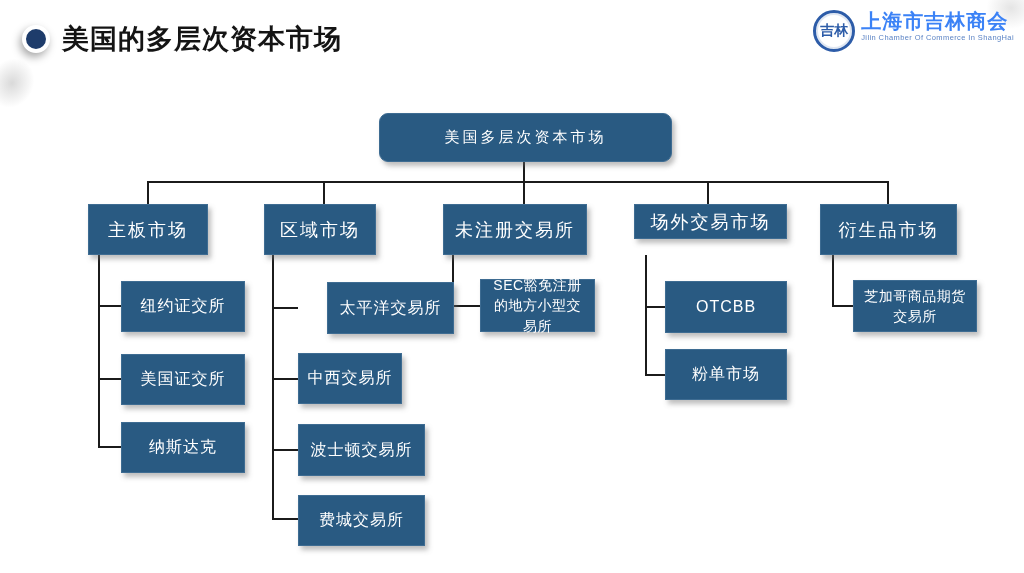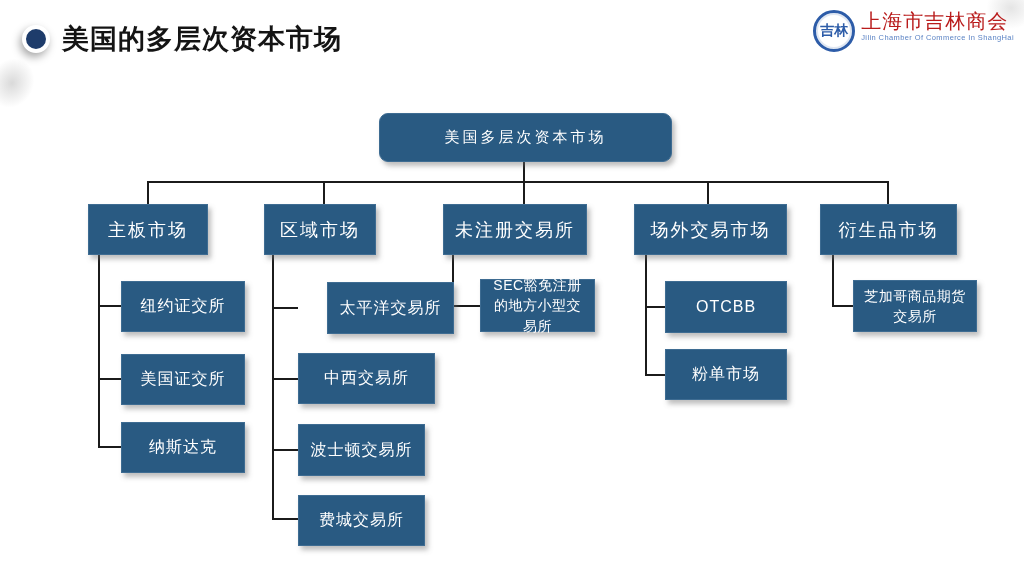--- a/index.html
+++ b/index.html
@@ -22,21 +22,21 @@
     box-shadow:-2px 4px 8px rgba(0,0,0,0.35); }
   .title { position:absolute; left:62px; top:22px; height:34px; display:flex; align-items:center;
     font-size:27px; font-weight:bold; color:#141414; letter-spacing:1px; }
 
   .logo { position:absolute; right:10px; top:10px; display:flex; align-items:flex-start; }
   .emblem { width:42px; height:42px; border-radius:50%; border:3px solid #2d5ca8;
     color:#2d5ca8; display:flex; align-items:center; justify-content:center;
     font-size:14px; font-weight:bold; background:#ffffff;
     box-shadow:inset 0 0 0 2px rgba(45,92,168,0.15); }
   .logo-text { margin-left:6px; display:flex; flex-direction:column; }
-  .logo-cn { font-size:20px; font-weight:normal; color:#b91c1c; letter-spacing:1px; line-height:22px; }
+  .logo-cn { font-size:20px; font-weight:bold; color:#3b82f6; letter-spacing:1px; line-height:22px; }
   .logo-en { font-size:7.5px; color:#5b83c4; letter-spacing:0.4px; margin-top:1px; }
 
   
   .node { position:absolute; background:#295a82; color:#ffffff;
     display:flex; align-items:center; justify-content:center; text-align:center;
     border:1px solid #3e6c92; box-shadow:3px 4px 5px rgba(110,110,110,0.45); }
   .lv1 { font-size:15px; letter-spacing:3px;border-radius:9px; }
   .lv2 { font-size:18px; letter-spacing:2px; }
   .lv3 { font-size:16px; letter-spacing:1px; }
   .lv3.wrap2 { font-size:14px; letter-spacing:0.5px; line-height:1.45; padding:2px 10px; }
@@ -92,29 +92,29 @@
   <div class="hline" style="left:645px; top:374px; width:20px;"></div>
 
   <div class="vline" style="left:832px; top:255px; height:52px;"></div>
   <div class="hline" style="left:832px; top:305px; width:21px;"></div>
 
   <div class="node lv1" style="left:379px; top:113px; width:293px; height:49px;">美国多层次资本市场</div>
 
   <div class="node lv2" style="left:88px;  top:204px; width:120px; height:51px;">主板市场</div>
   <div class="node lv2" style="left:264px; top:204px; width:112px; height:51px;">区域市场</div>
   <div class="node lv2" style="left:443px; top:204px; width:144px; height:51px;">未注册交易所</div>
-  <div class="node lv2" style="left:634px; top:204px; width:153px; height:51px;">场外交易市场</div>
+  <div class="node lv2" style="left:634px; top:204px; width:153px; height:35px;">场外交易市场</div>
   <div class="node lv2" style="left:820px; top:204px; width:137px; height:51px;">衍生品市场</div>
 
   <div class="node lv3" style="left:121px; top:281px; width:124px; height:51px;">纽约证交所</div>
   <div class="node lv3" style="left:121px; top:354px; width:124px; height:51px;">美国证交所</div>
   <div class="node lv3" style="left:121px; top:422px; width:124px; height:51px;">纳斯达克</div>
 
   <div class="node lv3" style="left:298px; top:282px; width:127px; height:52px;margin-left:29px;">太平洋交易所</div>
-  <div class="node lv3" style="left:298px; top:353px; width:137px; height:51px;">中西交易所</div>
+  <div class="node lv3" style="left:298px; top:353px; width:104px; height:51px;">中西交易所</div>
   <div class="node lv3" style="left:298px; top:424px; width:127px; height:52px;">波士顿交易所</div>
   <div class="node lv3" style="left:298px; top:495px; width:127px; height:51px;">费城交易所</div>
 
   <div class="node lv3 wrap2" style="left:480px; top:279px; width:115px; height:53px;">SEC豁免注册的地方小型交易所</div>
 
   <div class="node lv3" style="left:665px; top:281px; width:122px; height:52px;">OTCBB</div>
   <div class="node lv3" style="left:665px; top:349px; width:122px; height:51px;">粉单市场</div>
 
   <div class="node lv3 wrap2" style="left:853px; top:280px; width:124px; height:52px;">芝加哥商品期货交易所</div>
 

